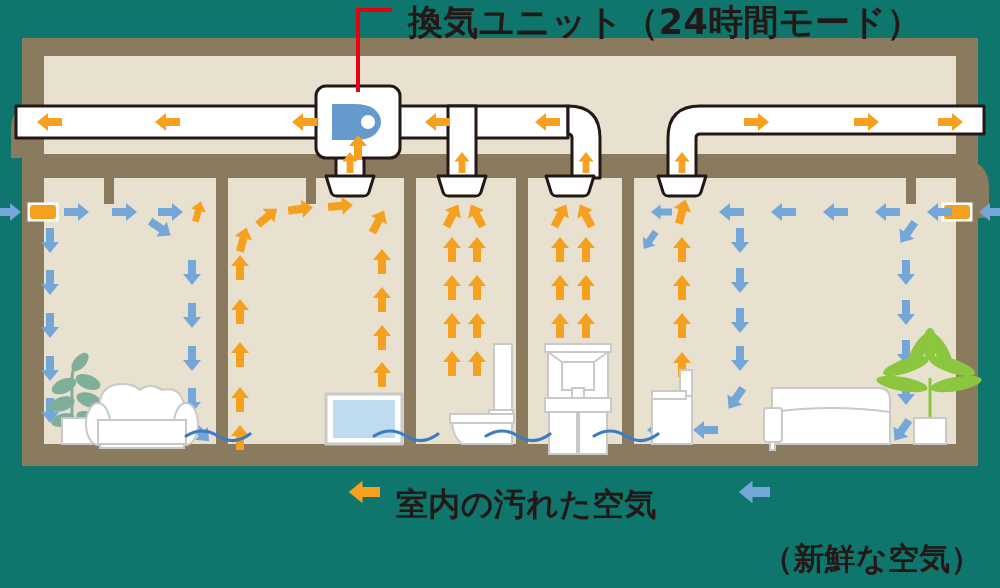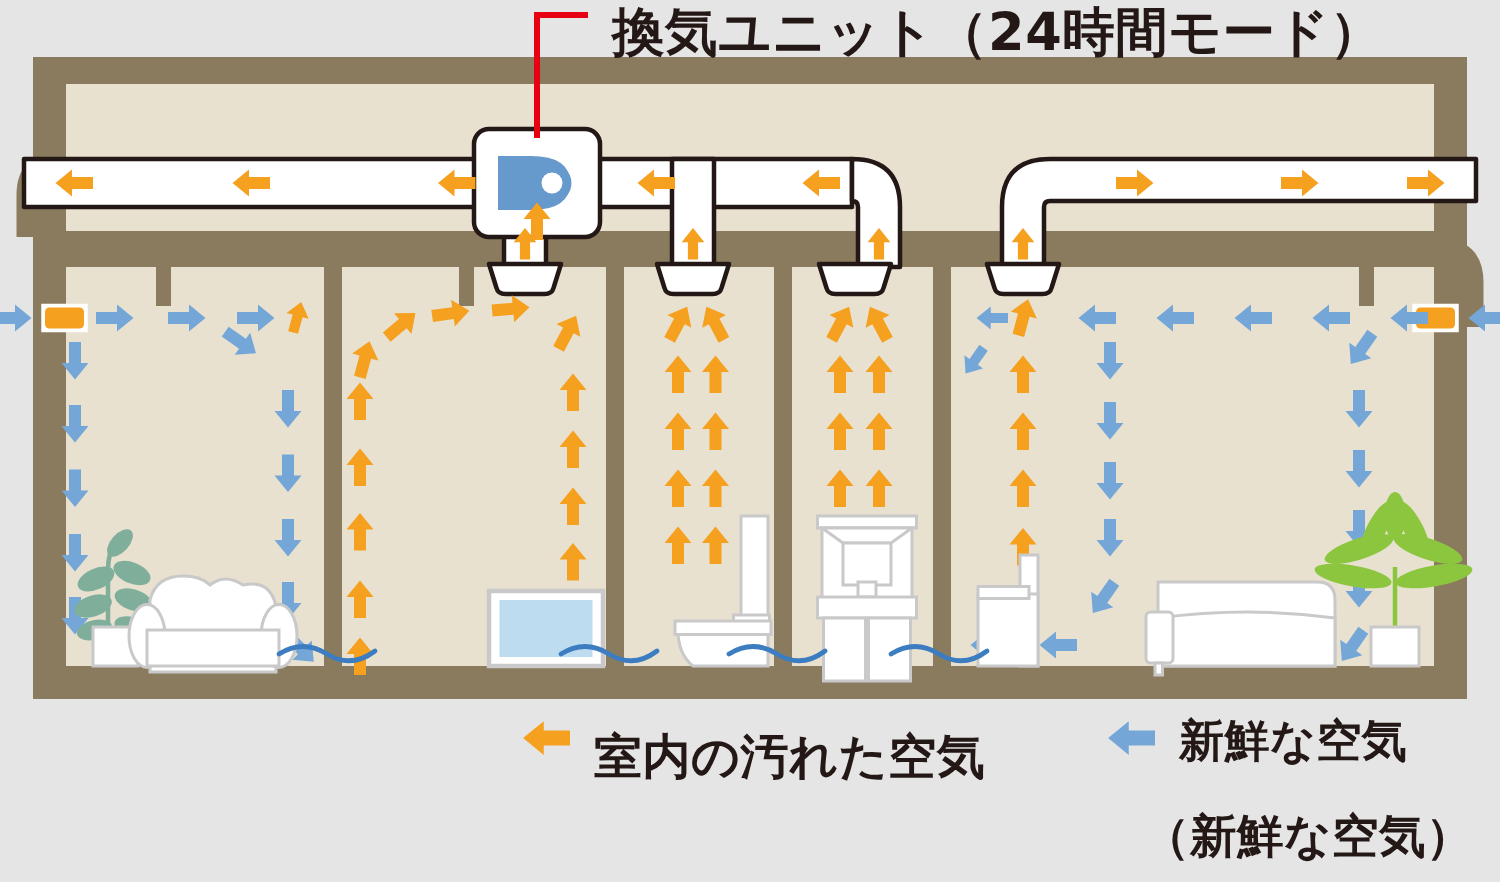--- a/index.html
+++ b/index.html
@@ -4,21 +4,21 @@
 <style>
   html,body{margin:0;padding:0;background:#ffffff;}
   body{
     font-family:"DejaVu Sans","Liberation Sans",sans-serif;
     -webkit-font-smoothing:antialiased;
   }
   #stage{
     position:relative;
     width:1000px;
     height:588px;
-    background:#e5e5e5;
+    background:#0f766e;
     overflow:hidden;
   }
   #stage svg{position:absolute;left:0;top:0;}
   .lbl{
     position:absolute;
     color:#231815;
     font-weight:bold;
     white-space:nowrap;
     letter-spacing:0.01em;
   }
@@ -513,17 +513,16 @@
           </g>
     </g>
 
     </g>
   </svg>
 
   <div class="lbl" id="title-text">換気ユニット（24時間モード）</div>
 
   <div class="lbl" id="legend-dirty-text">室内の汚れた空気</div>
 
-  <div class="lbl" id="legend-fresh-text">新鮮な空気</div>
 
   <div class="lbl" id="caption-text">（新鮮な空気）</div>
 
 </div>
 
 </body></html>

